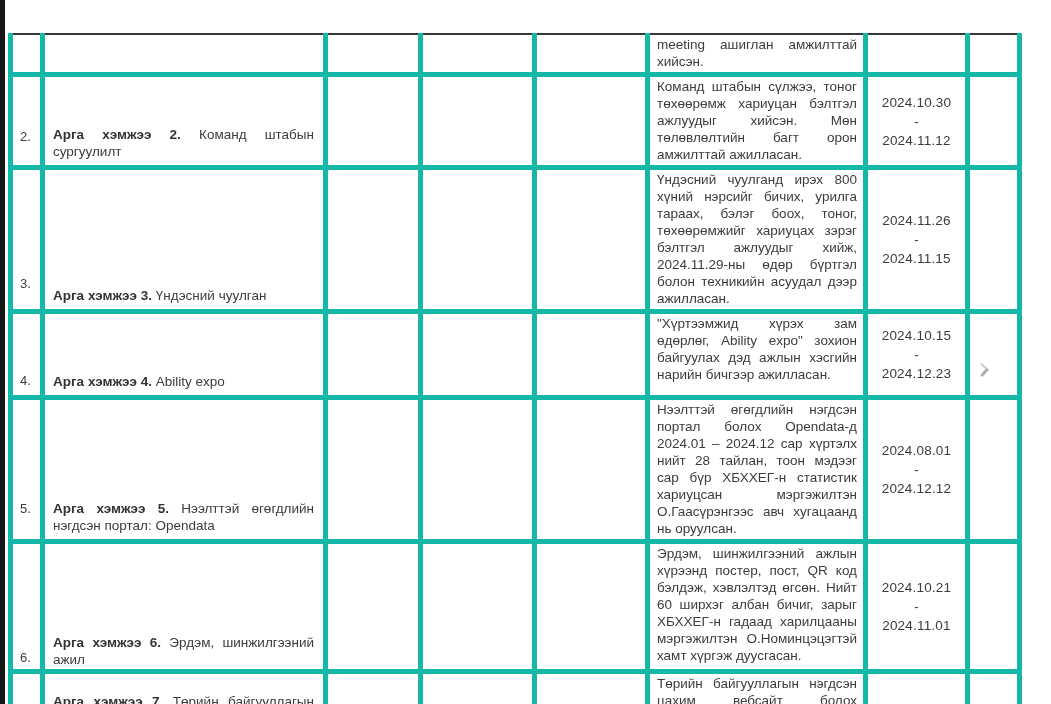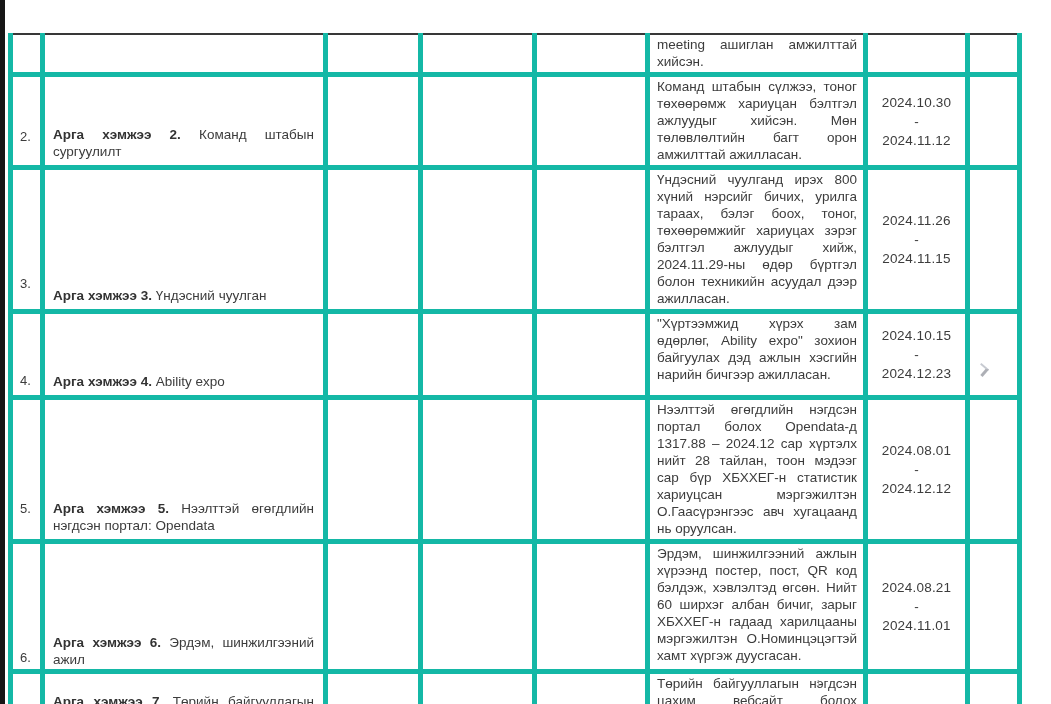--- a/index.html
+++ b/index.html
@@ -165,38 +165,38 @@
       </td>
       <td class="e"></td>
     </tr>
 
     <tr class="r5">
       <td class="num">5.</td>
       <td class="act"><span class="b">Арга хэмжээ 5.</span><span> Нээлттэй өгөгдлийн нэгдсэн портал: Opendata</span></td>
       <td class="e"></td>
       <td class="e"></td>
       <td class="e"></td>
-      <td class="desc">Нээлттэй өгөгдлийн нэгдсэн портал болох Opendata-д 1317.88 – 2024.12 сар хүртэлх нийт 28 тайлан, тоон мэдээг сар бүр ХБХХЕГ-н статистик хариуцсан мэргэжилтэн О.Гаасүрэнгээс авч хугацаанд нь оруулсан.</td>
+      <td class="desc">Нээлттэй өгөгдлийн нэгдсэн портал болох Opendata-д 2024.01 – 2024.12 сар хүртэлх нийт 28 тайлан, тоон мэдээг сар бүр ХБХХЕГ-н статистик хариуцсан мэргэжилтэн О.Гаасүрэнгээс авч хугацаанд нь оруулсан.</td>
       <td class="date">
         <div>2024.08.01</div>
         <div>-</div>
         <div>2024.12.12</div>
       </td>
       <td class="e"></td>
     </tr>
 
     <tr class="r6">
       <td class="num">6.</td>
       <td class="act"><span class="b">Арга хэмжээ 6.</span><span> Эрдэм, шинжилгээний ажил</span></td>
       <td class="e"></td>
       <td class="e"></td>
       <td class="e"></td>
       <td class="desc">Эрдэм, шинжилгээний ажлын хүрээнд постер, пост, QR код бэлдэж, хэвлэлтэд өгсөн. Нийт 60 ширхэг албан бичиг, зарыг ХБХХЕГ-н гадаад харилцааны мэргэжилтэн О.Номинцэцэгтэй хамт хүргэж дуусгасан.</td>
       <td class="date">
-        <div>2024.08.21</div>
+        <div>2024.10.21</div>
         <div>-</div>
         <div>2024.11.01</div>
       </td>
       <td class="e"></td>
     </tr>
 
     <tr class="r7">
       <td class="num">7.</td>
       <td class="act"><span class="b">Арга хэмжээ 7.</span><span> Төрийн байгууллагын нэгдсэн цахим вебсайт дээр мэдээ,</span></td>
       <td class="e"></td>

